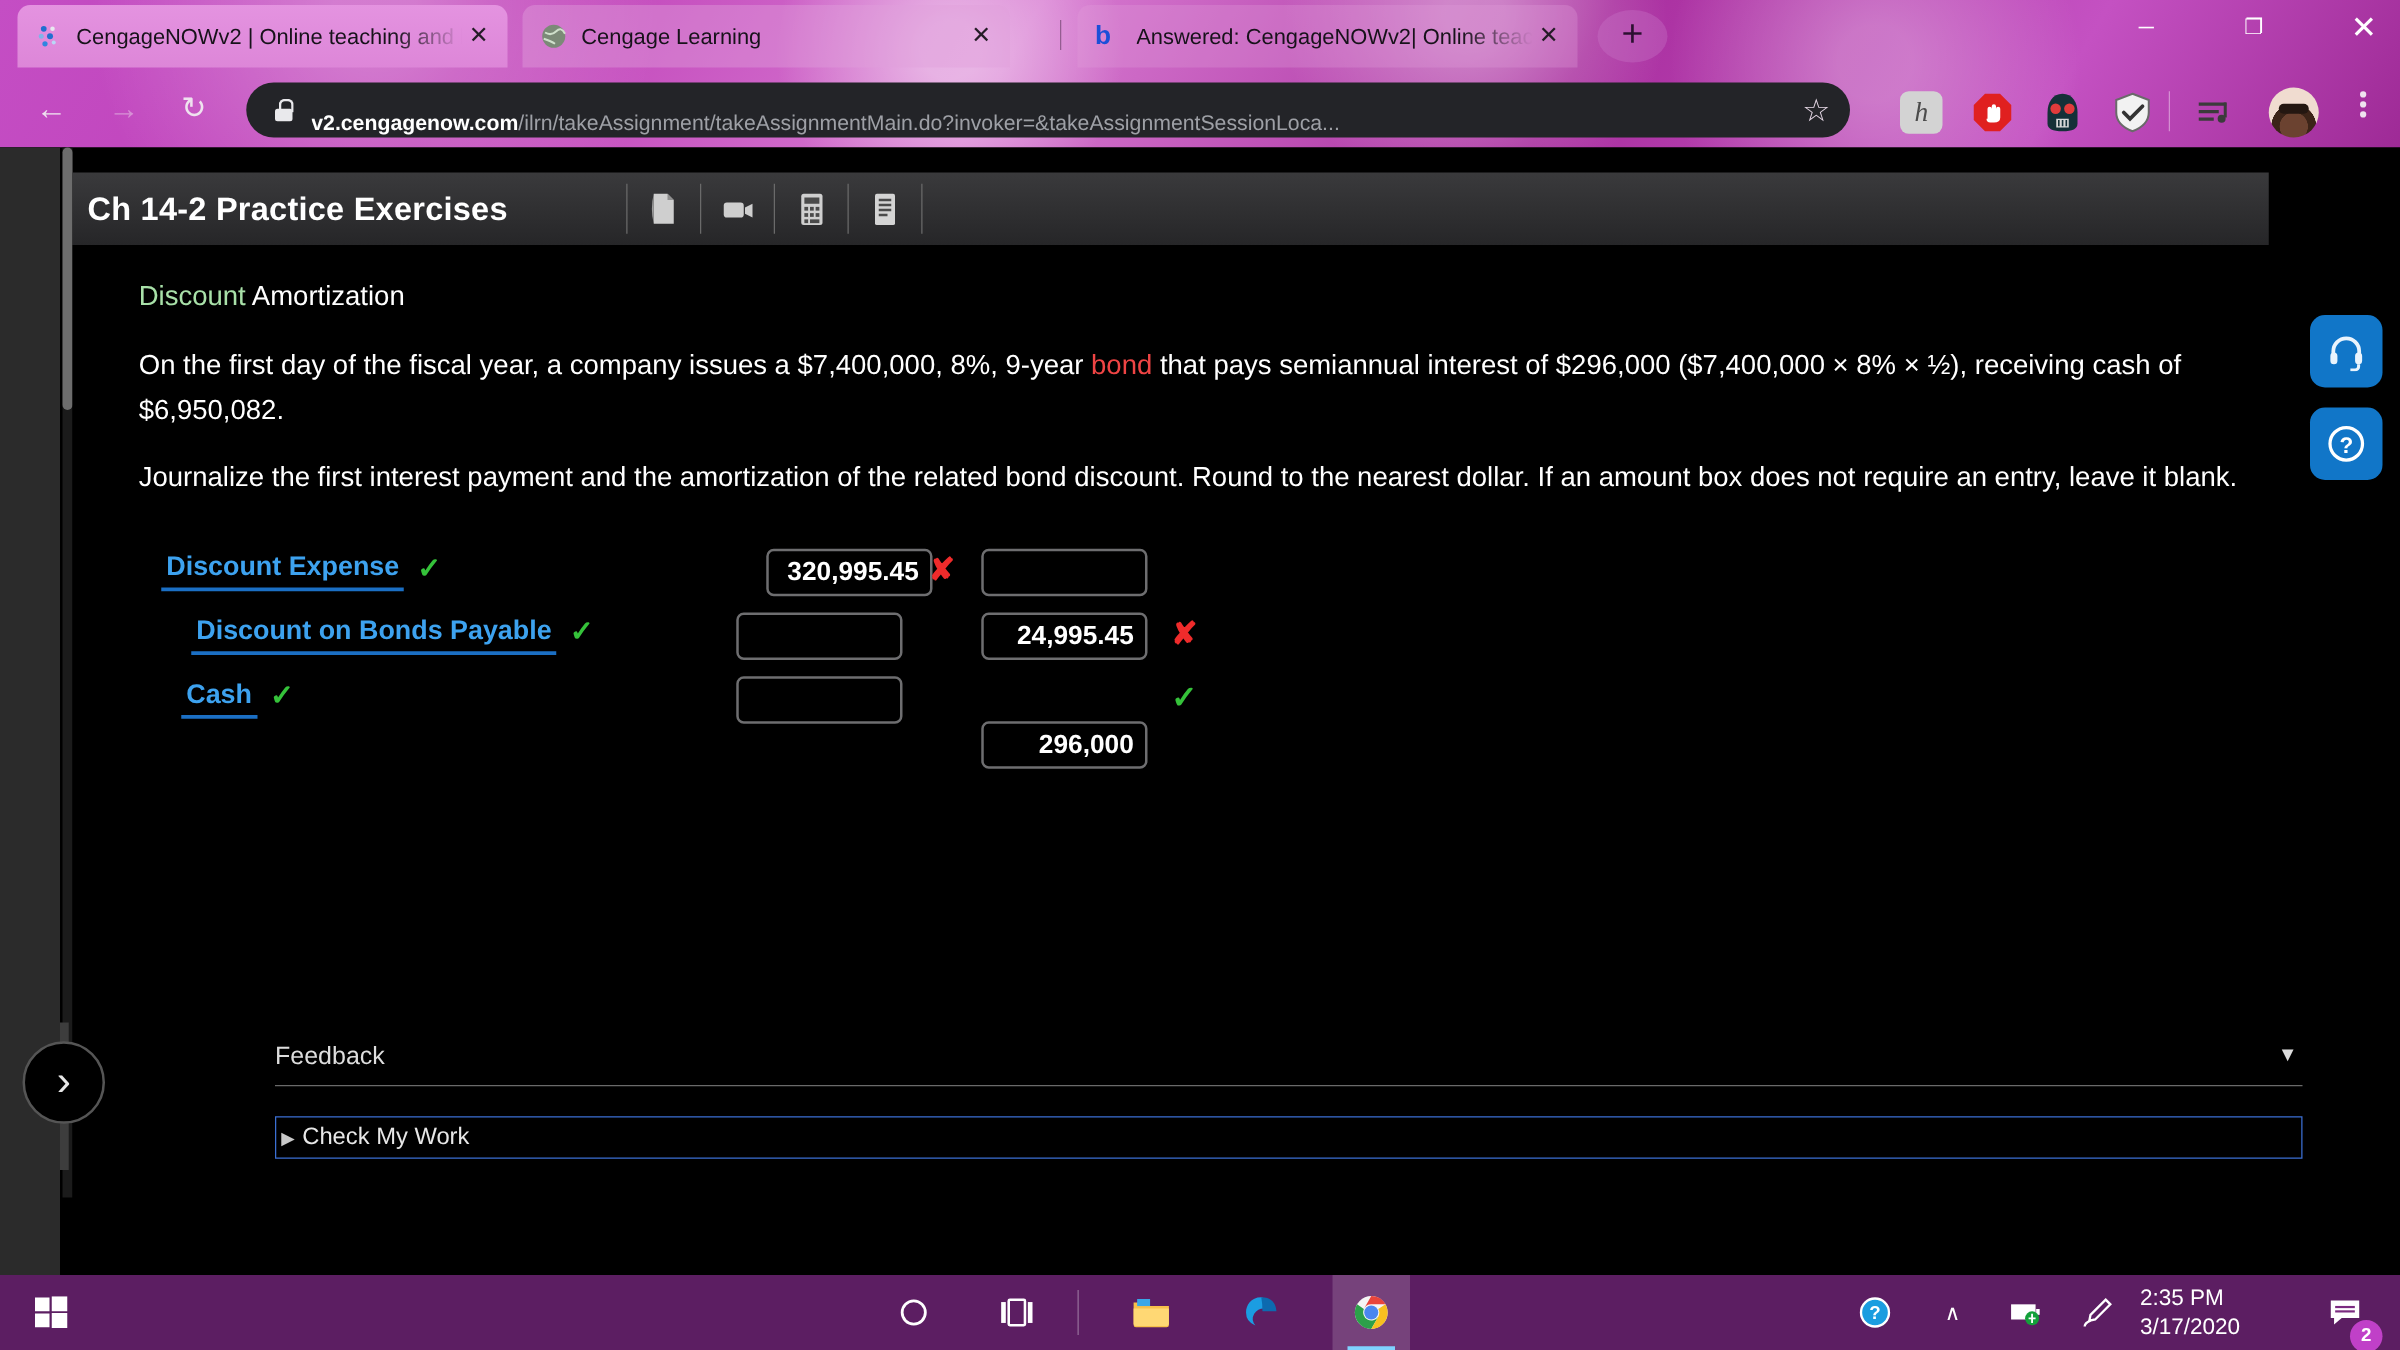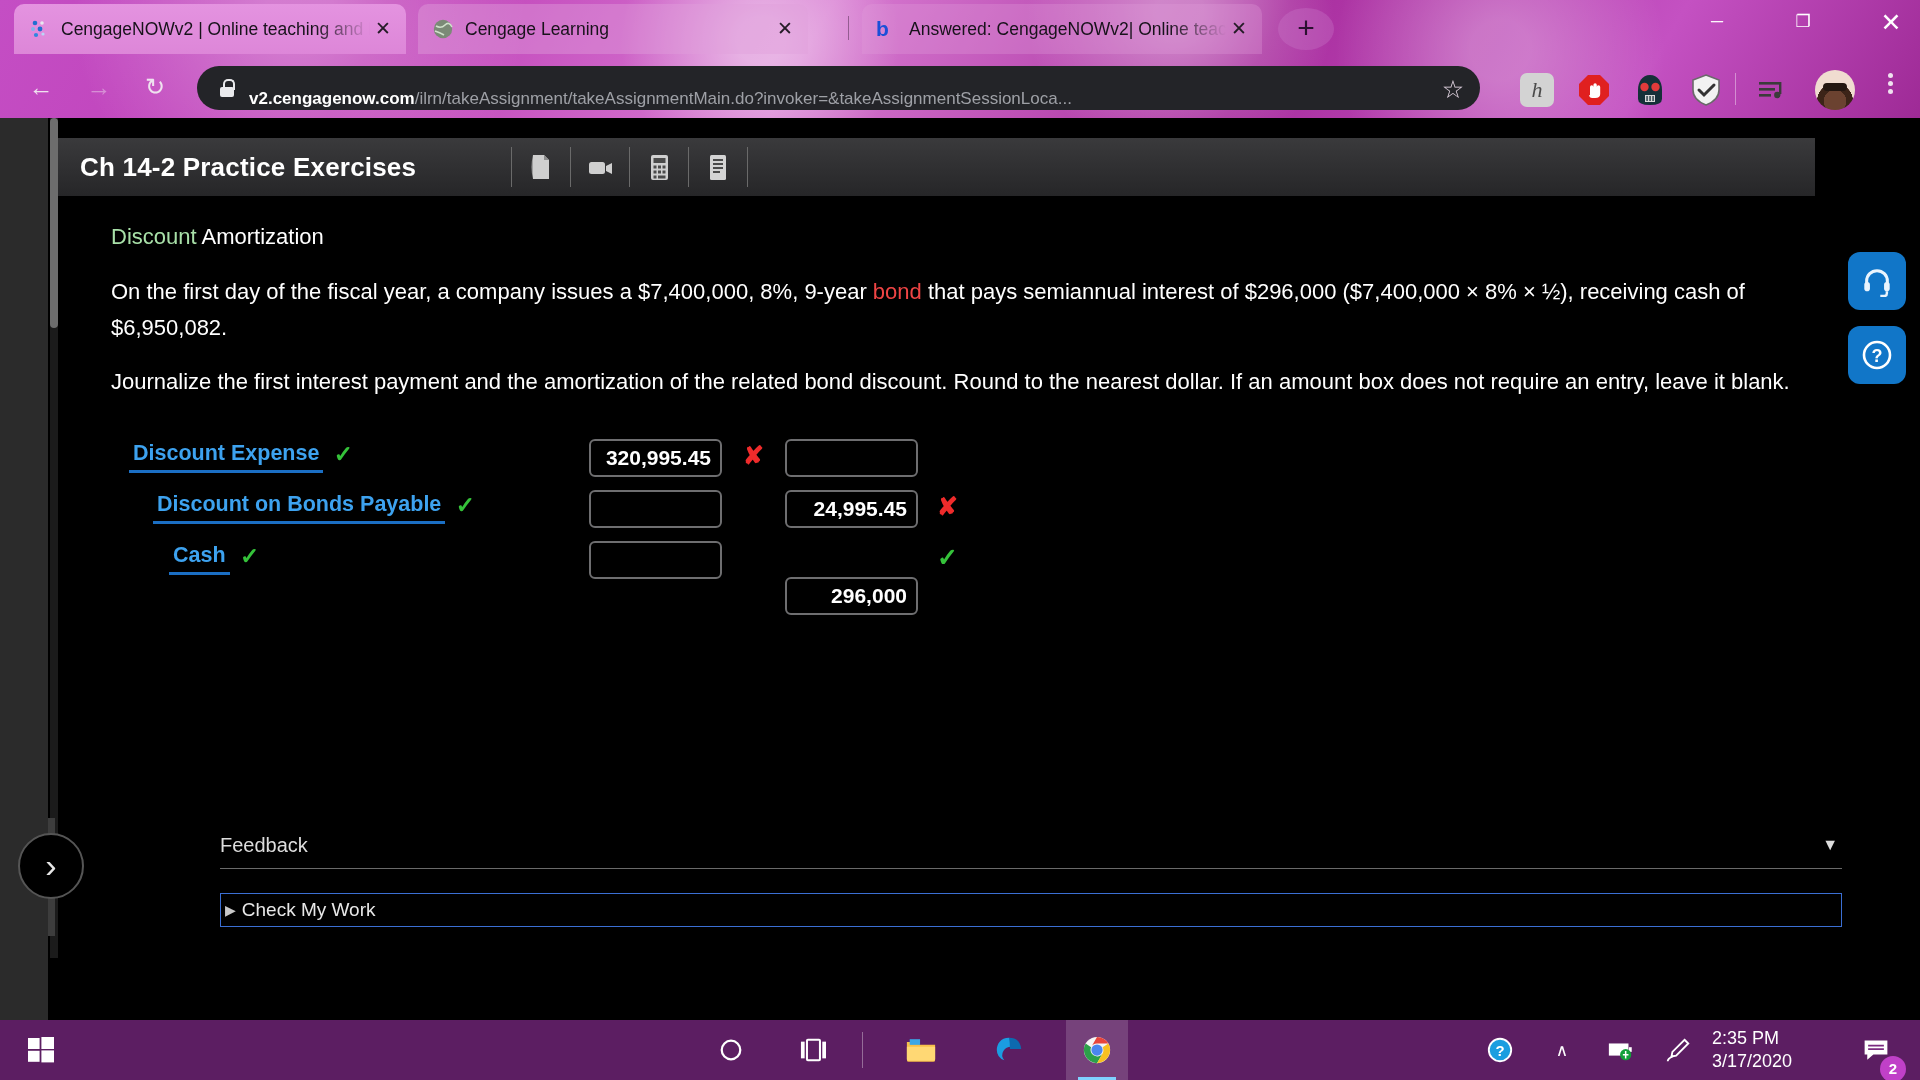--- a/index.html
+++ b/index.html
@@ -68,21 +68,21 @@
   #menu-dots i { display:block; width:5px; height:5px; border-radius:50%; background:#efe2ef; margin:3px auto; }
 
   
   #page { position:absolute; left:0; top:118px; width:1920px; height:902px; background:#000; }
   #page-side { position:absolute; left:0; top:0; width:48px; height:902px; background:#2b2b2b; }
   #scroll-track { position:absolute; left:50px; top:0; width:8px; height:840px; background:#1b1b1b; }
   #scroll-thumb { position:absolute; left:50px; top:0; width:8px; height:210px; background:#6d6d6d; border-radius:4px; }
 
   #assignment-header { position:absolute; left:58px; top:20px; width:1757px; height:58px;
     background:linear-gradient(180deg,#3a3a3c,#262628); display:flex; align-items:center; }
-  #assignment-title { padding-left:22px; font-size:26px; font-weight:700; color:#fff; letter-spacing:.2px; }
+  #assignment-title { padding-left:12px; font-size:26px; font-weight:700; color:#fff; letter-spacing:.2px; }
   #header-tools { display:flex; align-items:center; height:58px; margin-left:95px; }
   .tool-sep { width:1px; height:40px; background:#6a6a6a; }
   .tool { width:58px; height:58px; display:flex; align-items:center; justify-content:center; cursor:pointer; }
 
   #content { position:absolute; left:58px; top:78px; width:1757px; height:890px; background:#000; }
 
   #q-heading { position:absolute; left:53px; top:28px; font-size:22px; color:#fff; }
   #q-heading .term { color:#a8e0a8; }
   .q-para { position:absolute; left:53px; width:1680px; font-size:22px; color:#fff; line-height:36px; }
   #q-para-1 { top:78px; }
@@ -323,37 +323,37 @@
 
     <div class="q-para" id="q-para-2">Journalize the first interest payment and the amortization of the related bond discount. Round to the nearest dollar. If an amount box does not require an entry, leave it blank.</div>
 
     <div id="entry-table">
 
       <div class="entry-row">
         <span class="acct-wrap" style="left:16px;">
           <span class="acct">Discount Expense</span>
           <span class="acct-ok">✓</span>
         </span>
-        <input class="amt-box" style="left: 476px;" value="320,995.45">
+        <input class="amt-box" style="left: 500px;" value="320,995.45">
         <span class="mark wrong" style="left:630px;">✘</span>
         <input class="amt-box" style="left: 672px;" value="">
       </div>
 
       <div class="entry-row" style="margin-top:1px;">
         <span class="acct-wrap" style="left:40px;">
           <span class="acct">Discount on Bonds Payable</span>
           <span class="acct-ok">✓</span>
         </span>
         <input class="amt-box" style="left: 476px;" value="">
         <input class="amt-box" style="left: 672px;" value="24,995.45">
         <span class="mark wrong" style="left:824px;">✘</span>
       </div>
 
       <div class="entry-row" style="margin-top:1px;">
-        <span class="acct-wrap" style="left:56px;">
+        <span class="acct-wrap" style="left:32px;">
           <span class="acct">Cash</span>
           <span class="acct-ok">✓</span>
         </span>
         <input class="amt-box" style="left: 476px;" value="">
         <input class="amt-box" style="left: 672px; margin-top: 36px;" value="296,000">
         <span class="mark right" style="left:824px;">✓</span>
       </div>
 
     </div>
 

